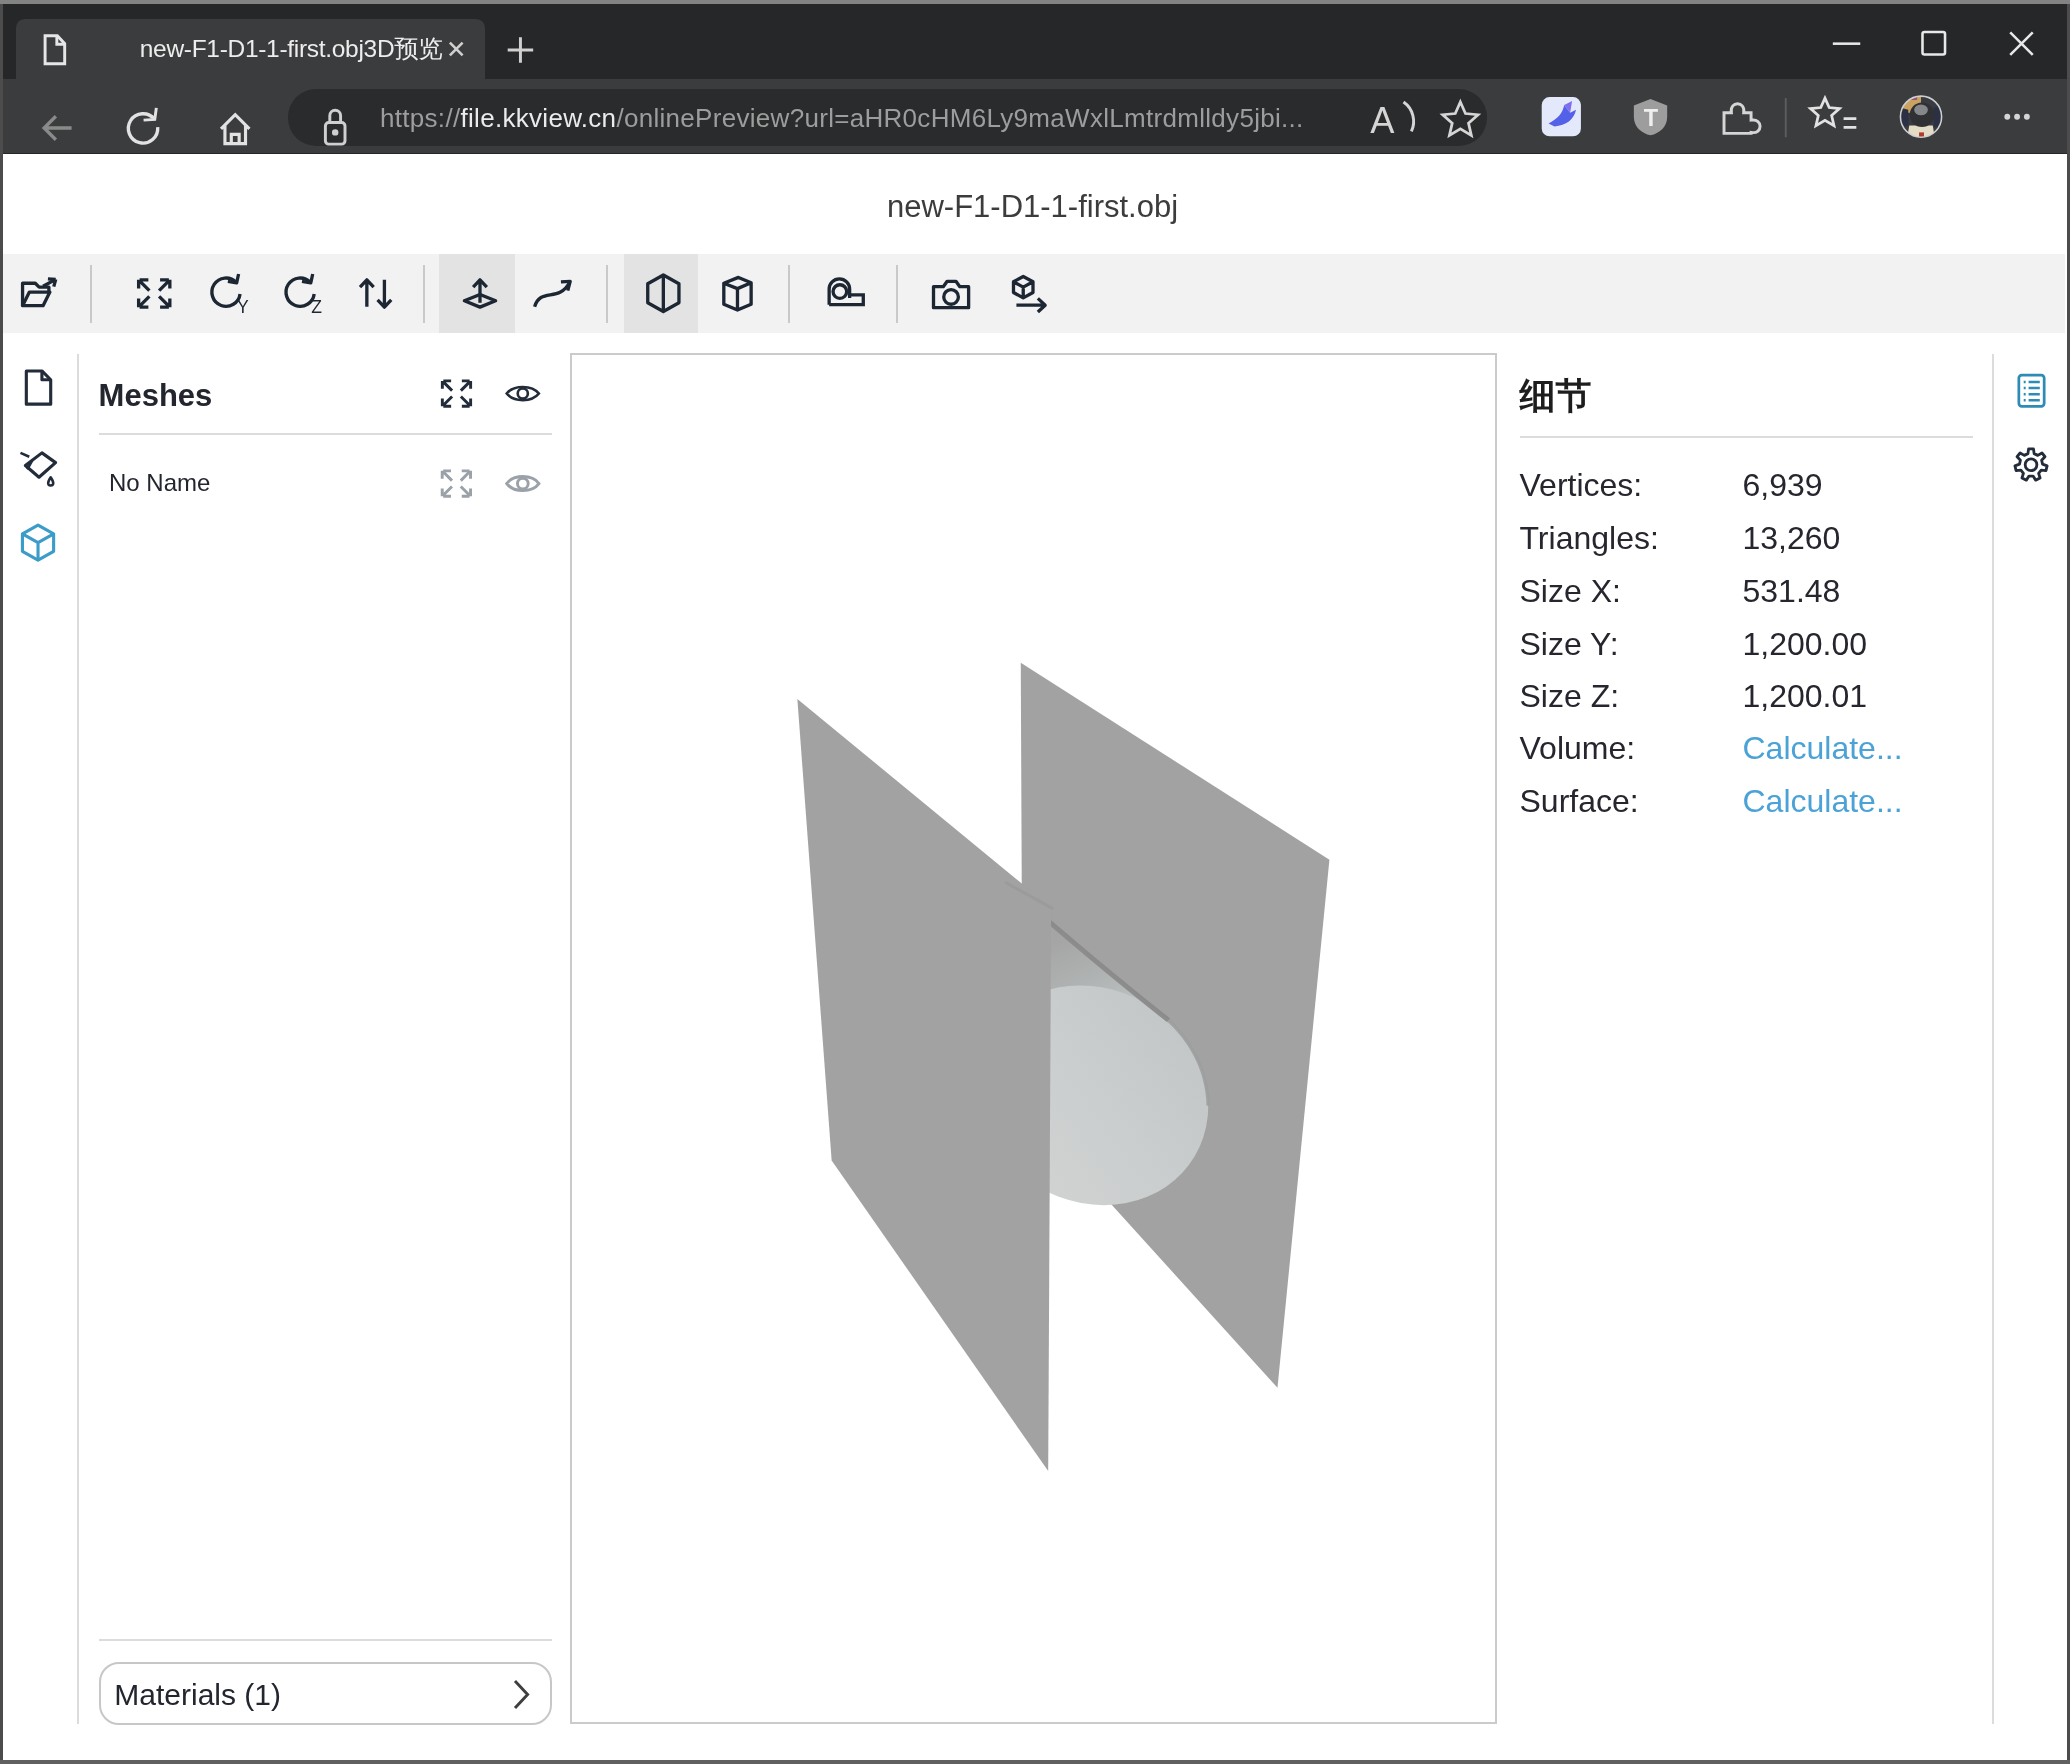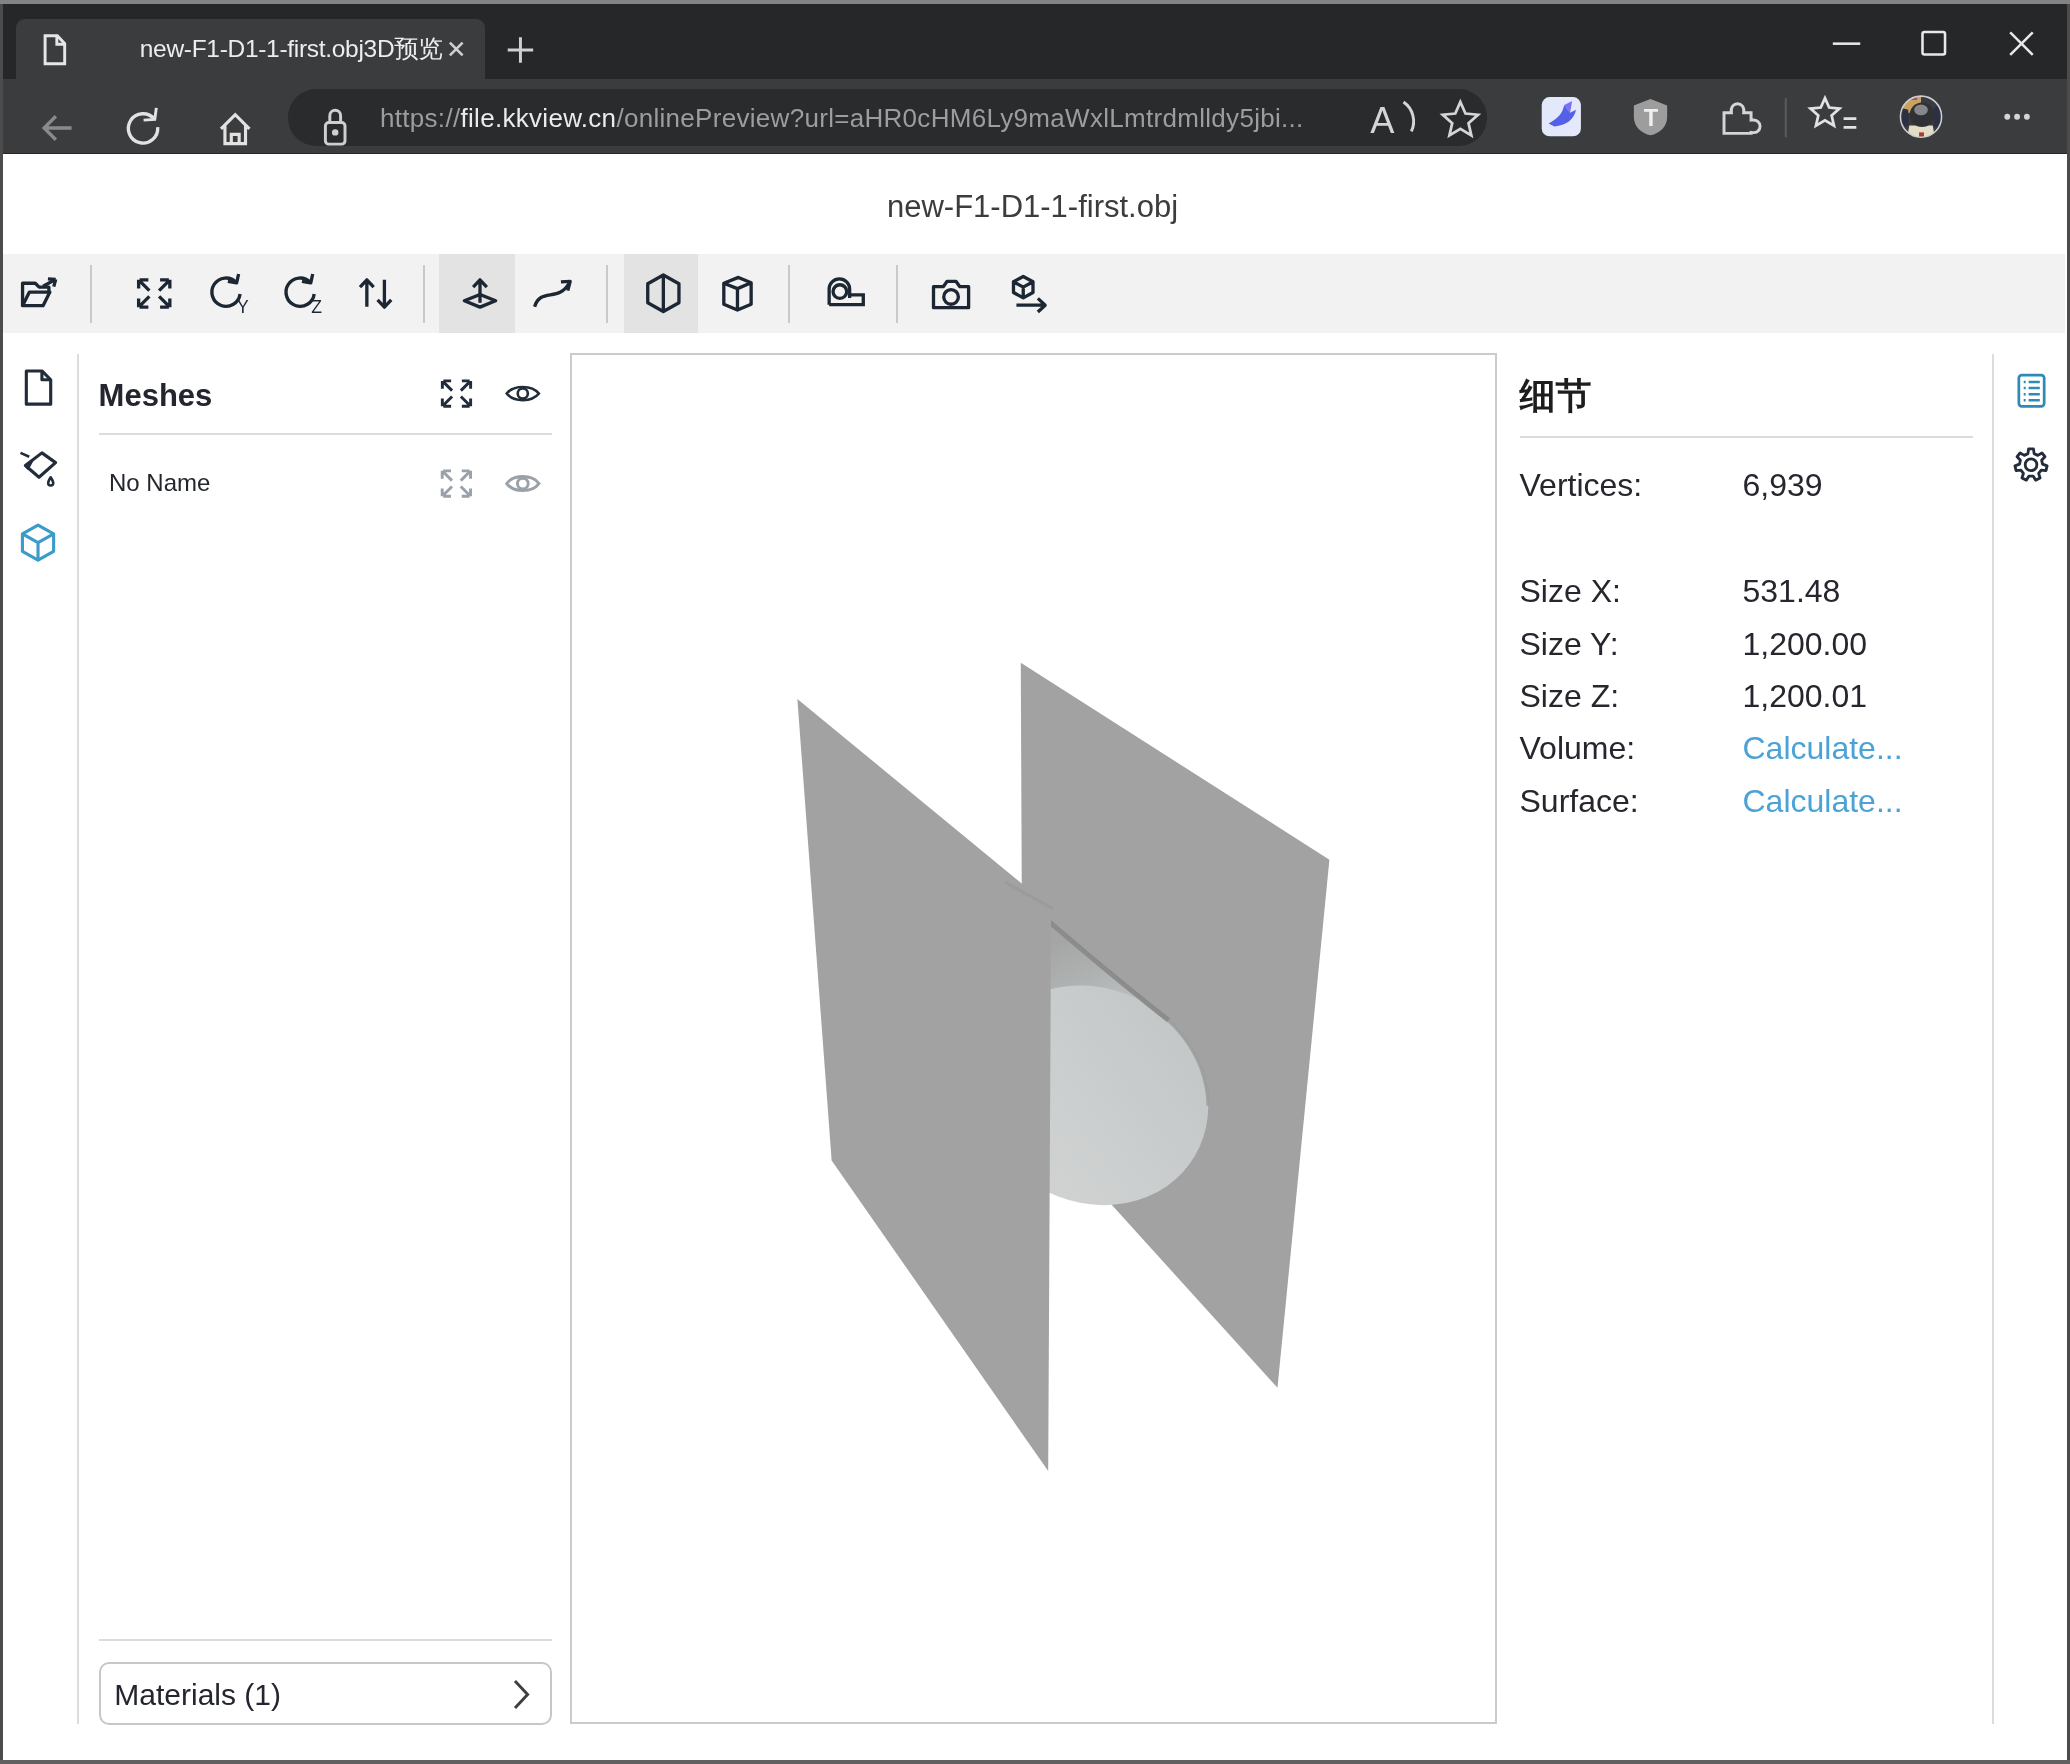--- a/index.html
+++ b/index.html
@@ -26,21 +26,21 @@
   
   #lrail{left:0;top:0;width:78px;height:1570px;}
   #lsep{left:77px;top:200px;width:2px;height:1370px;background:#dcdcdc;}
   
   #meshes{left:79px;top:200px;width:491px;height:1370px;}
   #mtitle{left:19.6px;top:23.5px;font-size:31px;font-weight:bold;color:#23262e;position:absolute;}
   #mdiv1{position:absolute;left:19.6px;top:79px;width:453px;height:2px;background:#dcdcdc;}
   #noname{left:30px;top:115px;font-size:24px;color:#23262e;position:absolute;}
   #mdiv2{position:absolute;left:19.6px;top:1285px;width:453px;height:2px;background:#dcdcdc;}
   #matbox{position:absolute;left:19.6px;top:1308px;width:449px;height:59px;
-     border:2px solid #c7c7c7;border-radius:10px;}
+     border:2px solid #c7c7c7;border-radius:20px;}
   #mattext{position:absolute;left:13.7px;top:13.7px;font-size:30px;color:#23262e;}
   
   #vp{left:570px;top:199px;width:923px;height:1367px;border:2px solid #cbcbcb;background:#fff;box-sizing:content-box;}
   
   #rpanel{left:1497px;top:200px;width:495px;height:1370px;}
   #dtitle{position:absolute;left:22.5px;top:17.6px;font-size:36px;font-weight:bold;color:#1d1d1d;}
   #ddiv{position:absolute;left:22.5px;top:82px;width:453px;height:2px;background:#dcdcdc;}
   .drow{position:absolute;left:22.5px;width:461px;font-size:32px;color:#26262e;}
   .dval{position:absolute;left:223px;}
   .dlink{color:#4ba2d6;}
@@ -231,20 +231,21 @@
       <path d="M1192.6,1040.9 L1198.3,1046.4 L1203.6,1052.2 L1208.5,1058.2 L1213.0,1064.5 L1217.1,1071.1 L1220.8,1077.8 L1224.0,1084.7 L1226.8,1091.8 L1229.0,1098.9 L1230.8,1106.2 L1232.1,1113.4 L1233.0,1120.7 L1233.3,1128.0" fill="none" stroke="#9c9f9f" stroke-width="3.5" opacity="0.9"></path>
 
       <polygon points="814,713 1073,926 1070,1501 849,1184" fill="#a2a2a2"></polygon>
       <path d="M1026,900 L1075,927" stroke="#9a9a9a" stroke-width="3" fill="none" opacity="0.9"></path>
     </svg>
   </div>
   <div id="rpanel" class="abs">
     <div id="dtitle">细节</div>
     <div id="ddiv"></div>
     <div class="drow" style="top:113px;">Vertices:<span class="dval">6,939</span></div>
+    <div class="drow" style="top:166px;">Triangles:<span class="dval">13,260</span></div>
     <div class="drow" style="top:219px;">Size X:<span class="dval">531.48</span></div>
     <div class="drow" style="top:272px;">Size Y:<span class="dval">1,200.00</span></div>
     <div class="drow" style="top:324px;">Size Z:<span class="dval">1,200.01</span></div>
     <div class="drow" style="top:376px;">Volume:<span class="dval dlink">Calculate...</span></div>
     <div class="drow" style="top:429px;">Surface:<span class="dval dlink">Calculate...</span></div>
   </div>
   <div id="rsep" class="abs"></div>
   <div id="rrail" class="abs"><svg id="rrailsvg" width="76" height="392" viewBox="0 0 78 400">
     <g fill="none" stroke="#2e8bb5" stroke-width="2.8">
       <rect x="25.5" y="20.5" width="26" height="32" rx="3"></rect>

